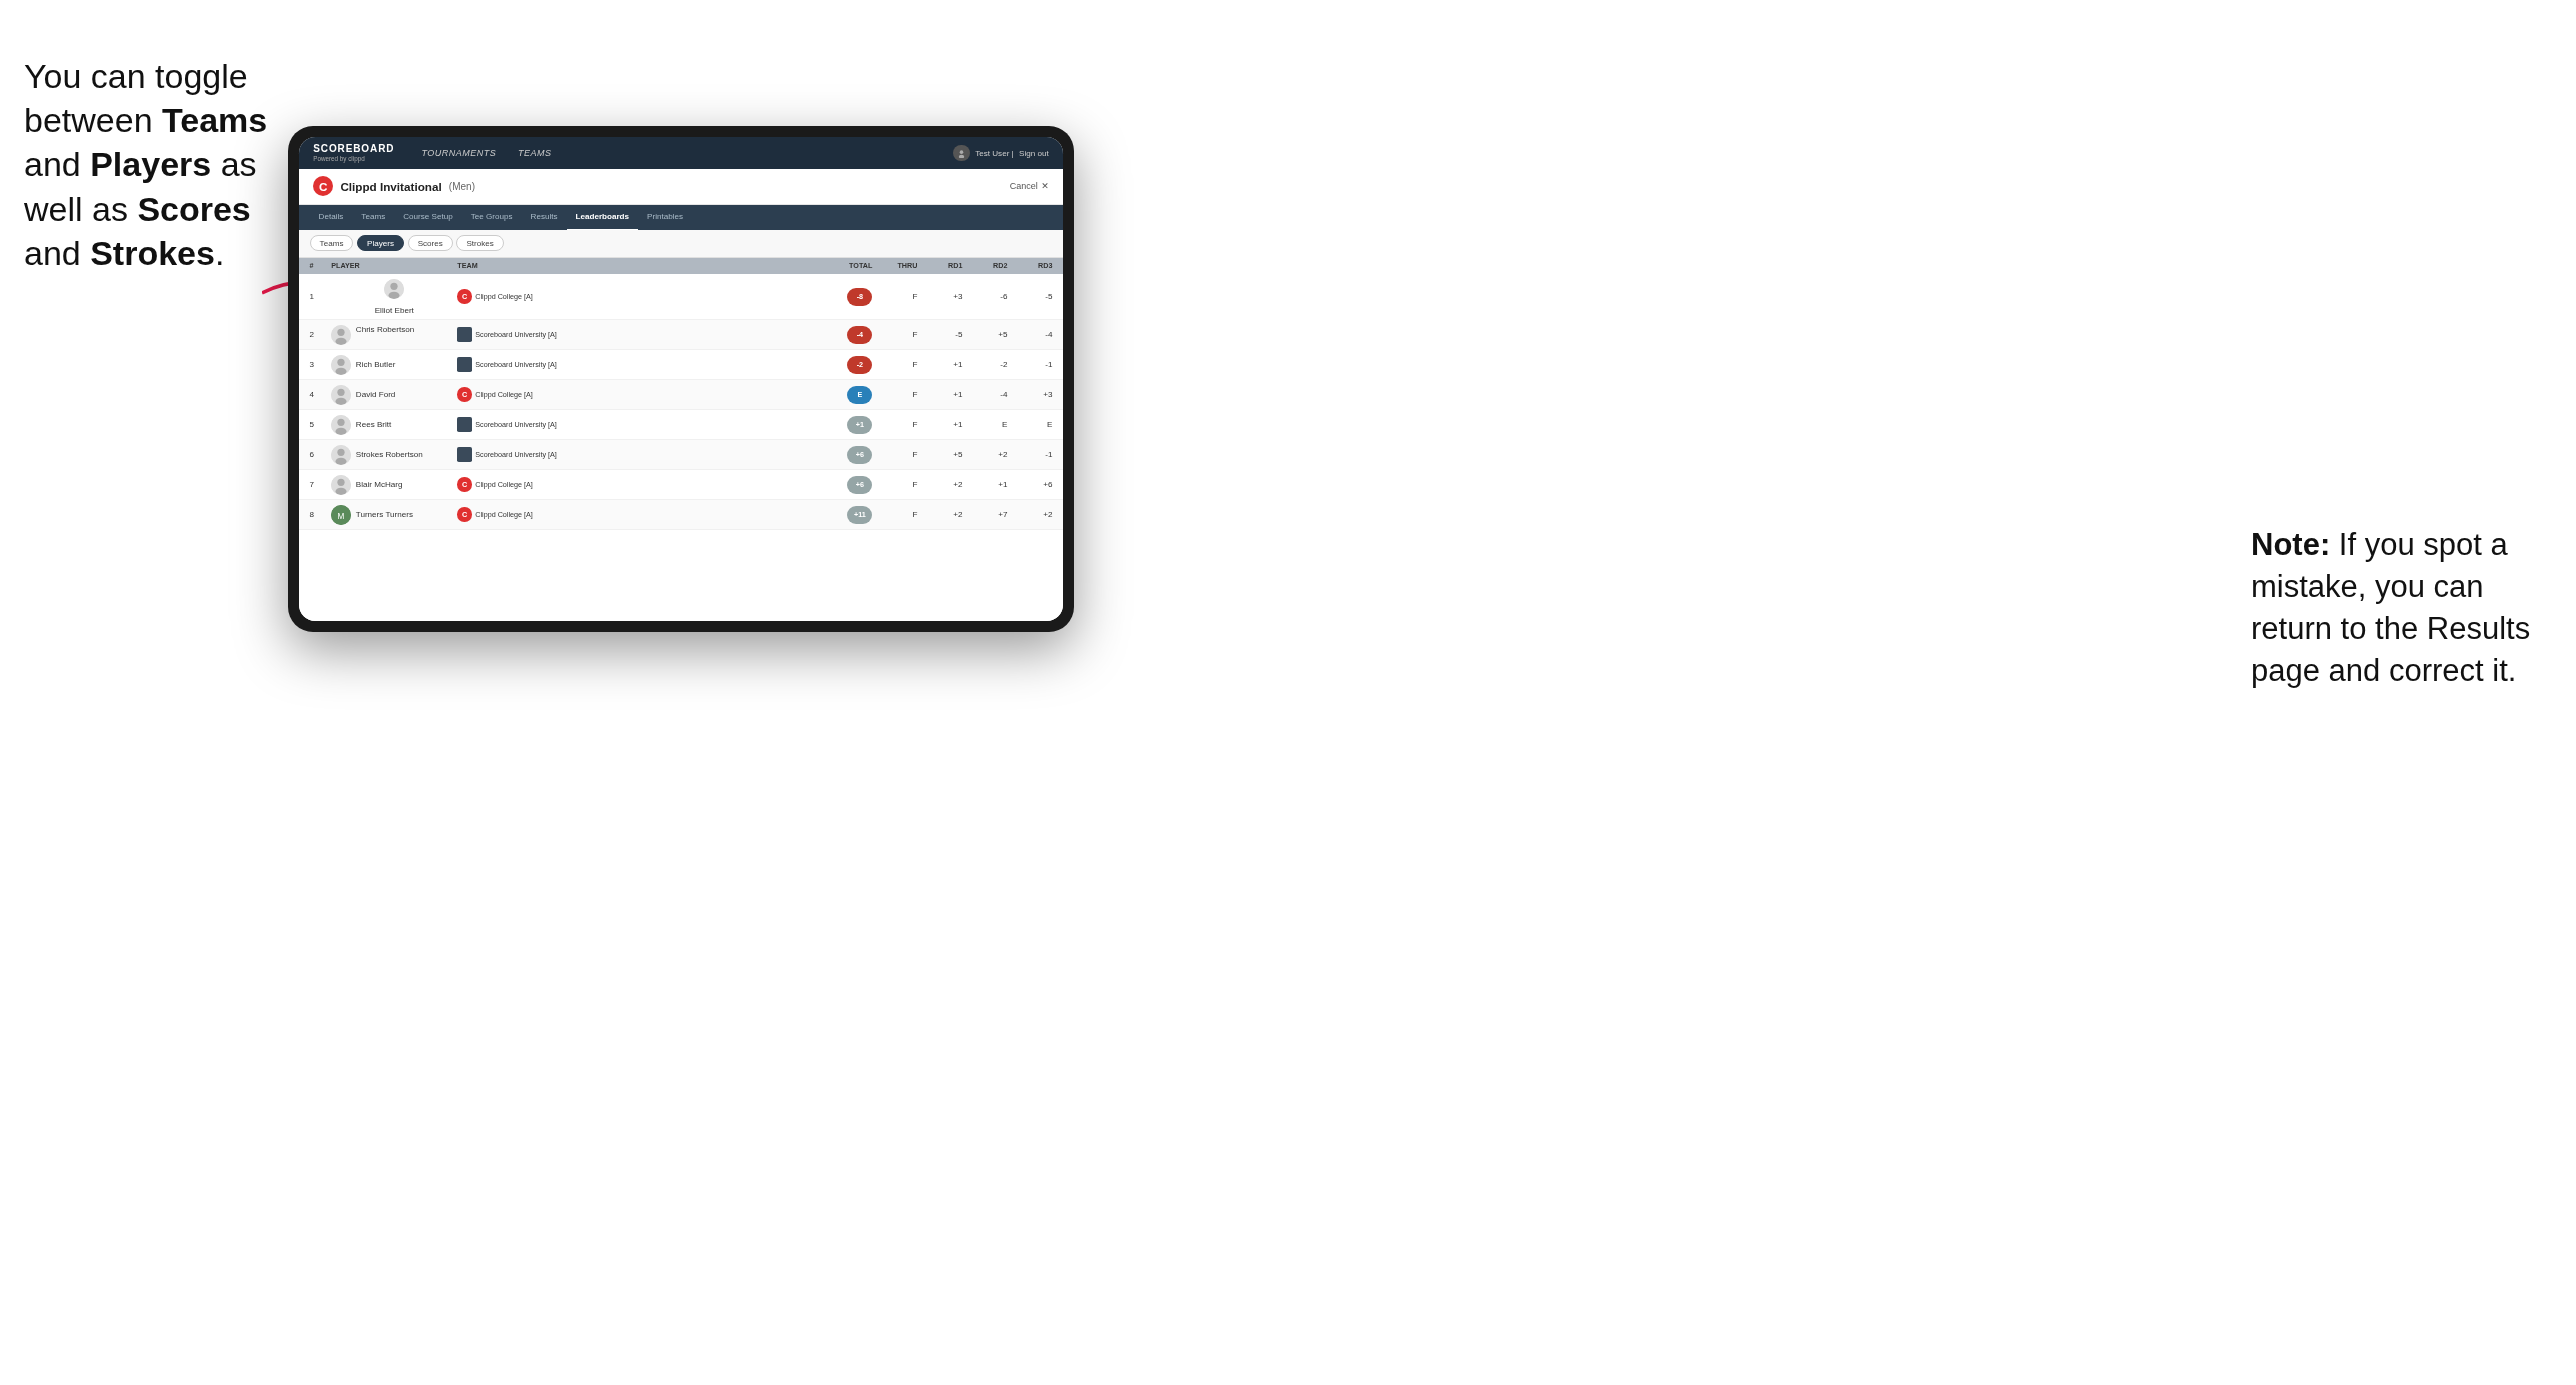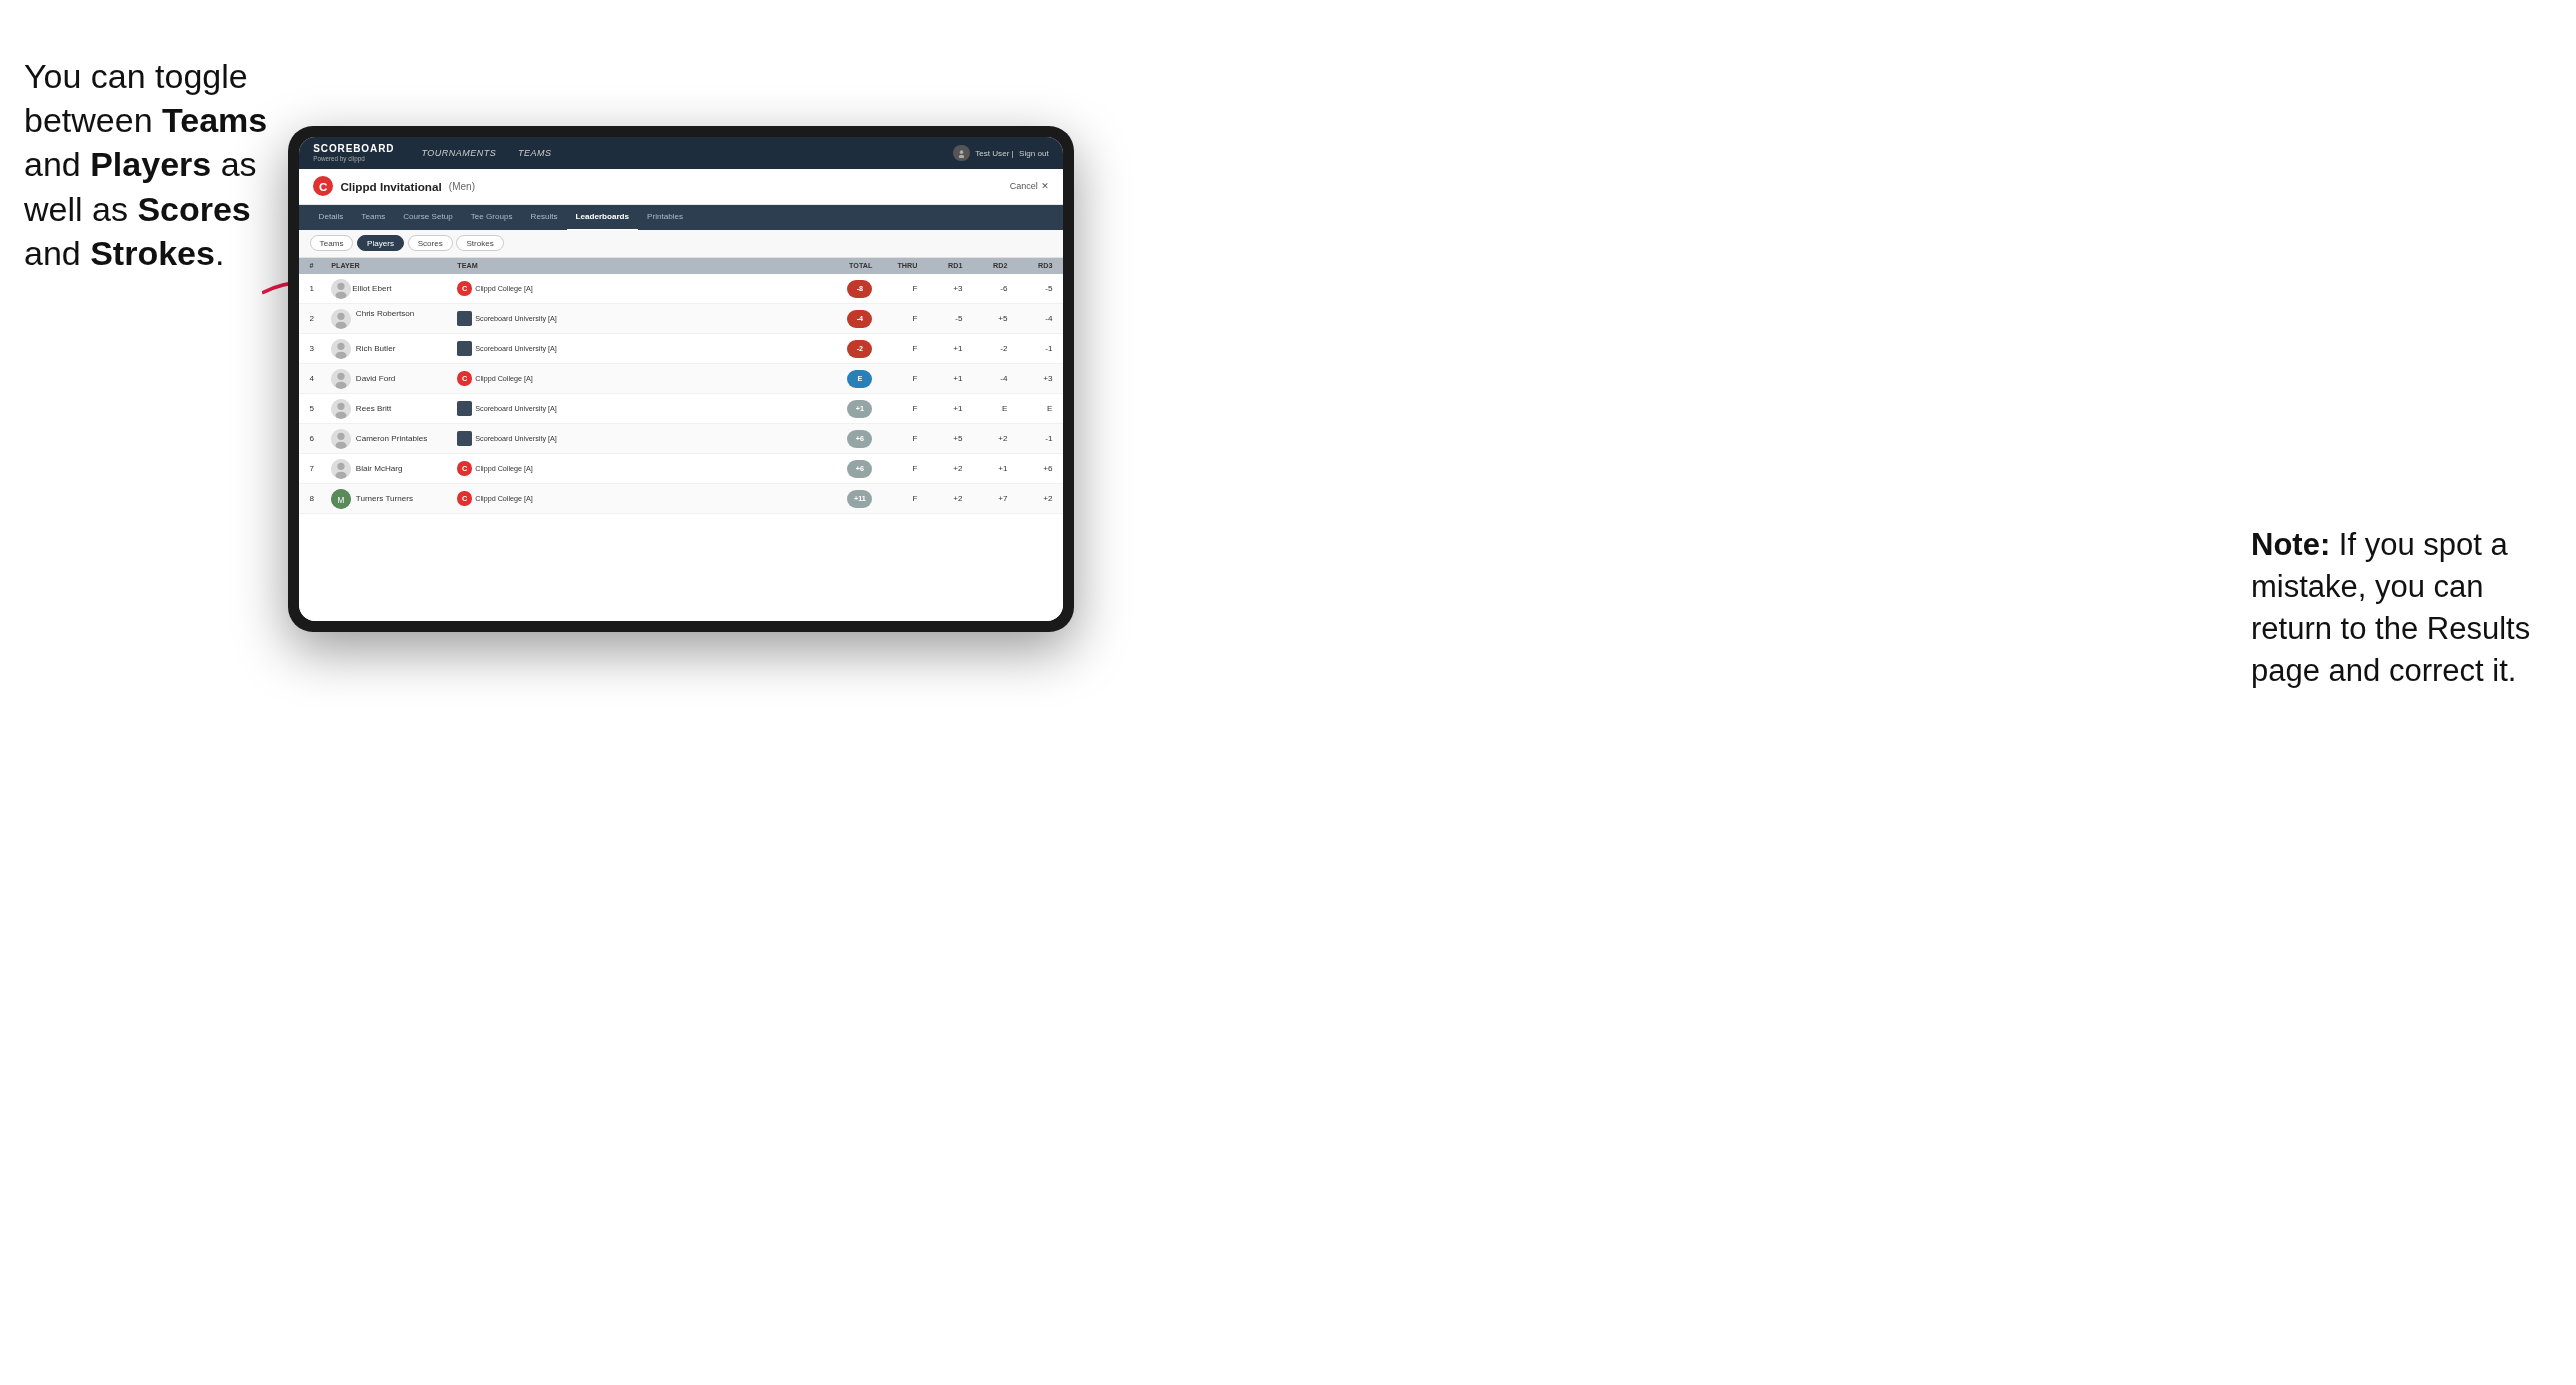--- a/index.html
+++ b/index.html
@@ -413,21 +413,21 @@
         <div class="th right">TOTAL</div>
         <div class="th right">THRU</div>
         <div class="th right">RD1</div>
         <div class="th right">RD2</div>
         <div class="th right">RD3</div>
       </div>
 
       <div id="table-body">
           <div class="table-row">
     <div class="td">1</div>
-    <div class="td" style="display:flex;align-items:center;gap:1px;">
+    <div class="td" style="display:flex;align-items:center;gap:7px;flex-direction:column;">
       <div class="player-avatar">
                 <svg width="20" height="20" viewBox="0 0 22 22">
                   <circle cx="11" cy="11" r="11" fill="#ddd"></circle>
                   <circle cx="11" cy="8" r="4" fill="#aaa"></circle>
                   <ellipse cx="11" cy="18" rx="6" ry="4" fill="#aaa"></ellipse>
                 </svg>
               </div>
       <span>Elliot Ebert</span>
     </div>
     <div class="td team-row">
@@ -546,21 +546,21 @@
           <div class="table-row">
     <div class="td">6</div>
     <div class="td" style="display:flex;align-items:center;gap:4.5px;">
       <div class="player-avatar">
                 <svg width="20" height="20" viewBox="0 0 22 22">
                   <circle cx="11" cy="11" r="11" fill="#ddd"></circle>
                   <circle cx="11" cy="8" r="4" fill="#aaa"></circle>
                   <ellipse cx="11" cy="18" rx="6" ry="4" fill="#aaa"></ellipse>
                 </svg>
               </div>
-      <span>Cameron Printables</span>
+      <span>Strokes Robertson</span>
     </div>
     <div class="td team-row">
       <div class="team-icon"></div>
       <span style="font-size:7.2px;">Scoreboard University [A]</span>
     </div>
     <div class="td"></div>
     <div class="td right" style="display:flex;justify-content:flex-end;">
       <div class="score-badge score-gray">+6</div>
     </div>
     <div class="td right">F</div>

